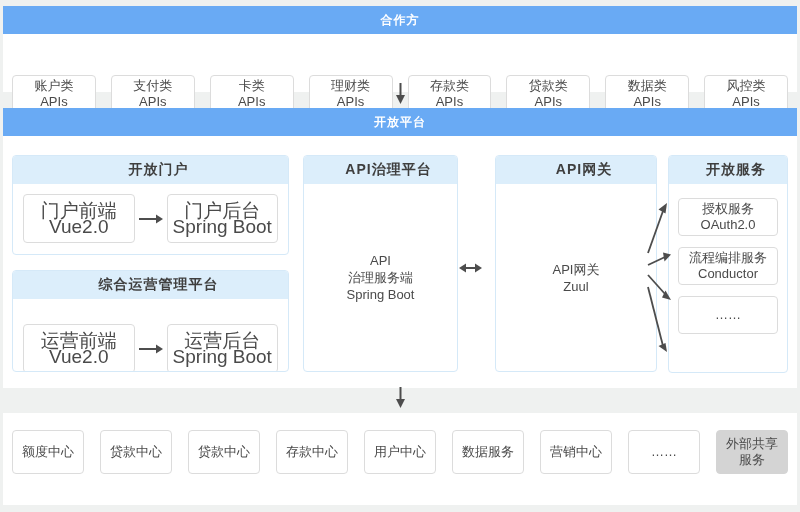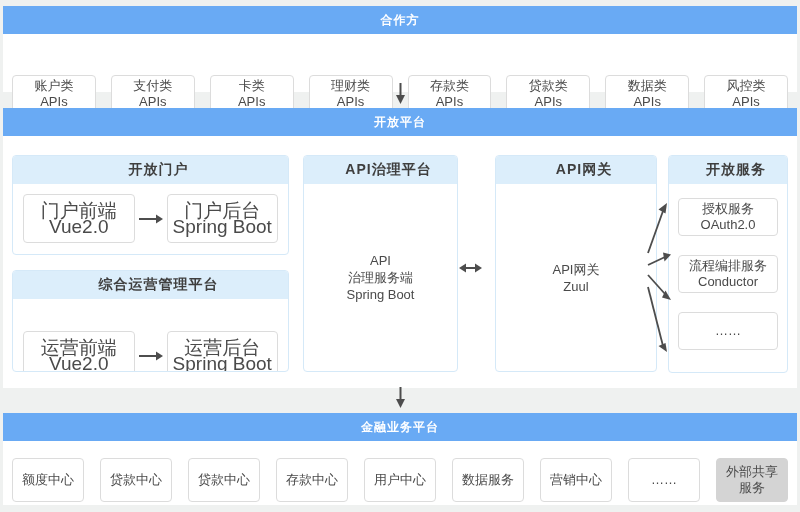--- a/index.html
+++ b/index.html
@@ -26,32 +26,32 @@
     position:absolute;border:1px solid var(--section-border,#d5e9f8);
     border-radius:4px;background:#fff;overflow:hidden;box-sizing:border-box;
   }
   .section-bar{
     height:28px;display:flex;align-items:center;justify-content:center;
     background:var(--section-header-bg,#dceefb);
     font-weight:bold;font-size:14px;color:#3f3f3f;letter-spacing:1px;padding-left:16px;
   }
   .duo{display:flex;align-items:center;gap:3px;}
   .duo.p1{padding:10px 10px 0 10px;}
-  .duo.p2{padding:32px 10px 0 10px;}
+  .duo.p2{padding:25px 10px 0 10px;}
   .node-box{
     flex:1;height:47px;border:1px solid var(--box-border,#dcdcdc);border-radius:4px;
     display:flex;flex-direction:column;align-items:center;justify-content:center;
     font-size:19px;color:#4a4a4a;line-height:16px;background:#fff;
   }
   .col-center{
     height:calc(100% - 28px);display:flex;flex-direction:column;
     align-items:center;justify-content:center;
     font-size:13px;color:#4a4a4a;line-height:17px;
   }
-  .svc-list{display:flex;flex-direction:column;gap:19px;padding:14px 9px 0 9px;}
+  .svc-list{display:flex;flex-direction:column;gap:11px;padding:14px 9px 0 9px;}
   .svc-box{
     height:36px;border:1px solid var(--box-border,#dcdcdc);border-radius:4px;
     display:flex;flex-direction:column;align-items:center;justify-content:center;
     font-size:13px;color:#4a4a4a;line-height:16px;background:#fff;
   }
   .centers-row{display:flex;gap:16px;padding:17px 9px 0 9px;}
   .center-box{
     flex:1;height:42px;border:1px solid var(--box-border,#dcdcdc);border-radius:4px;
     display:flex;flex-direction:column;align-items:center;justify-content:center;
     font-size:13px;color:#4a4a4a;line-height:16px;background:#fff;text-align:center;
@@ -216,23 +216,20 @@
     </g>
   </svg>
 </div>
 
 <svg class="abs arrow-svg" style="left:393px;top:387px;" width="15" height="22">
   <line x1="7.5" y1="0" x2="7.5" y2="13" stroke="#4d4d4d" stroke-width="2"></line>
   <polygon points="3,12 12,12 7.5,21" fill="#4d4d4d"></polygon>
 </svg>
 
 <div class="panel" style="left:3px;top:413px;width:794px;height:92px;">
-  <div class="bar">
-    <span>金融业务平台</span>
-  </div>
   <div class="centers-row">
     <div class="center-box">
       <span>额度中心</span>
     </div>
     <div class="center-box">
       <span>贷款中心</span>
     </div>
     <div class="center-box">
       <span>贷款中心</span>
     </div>

